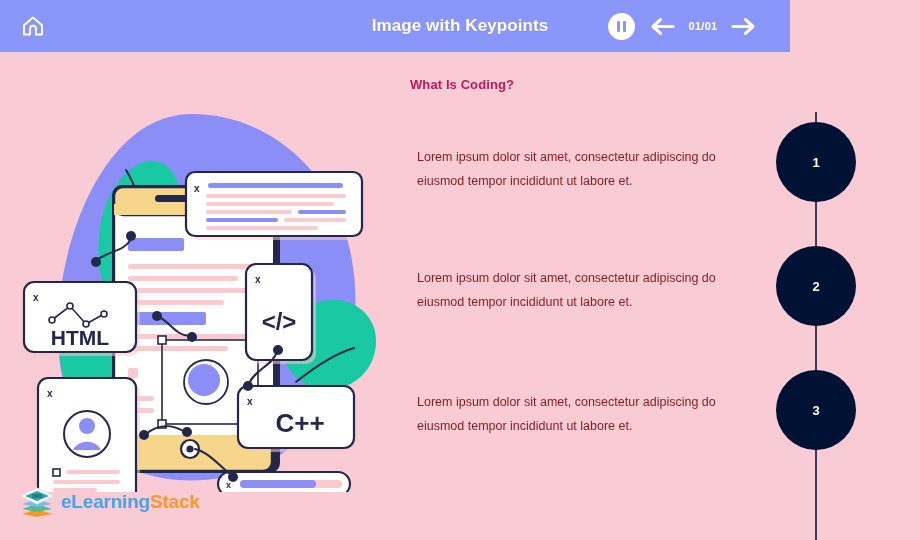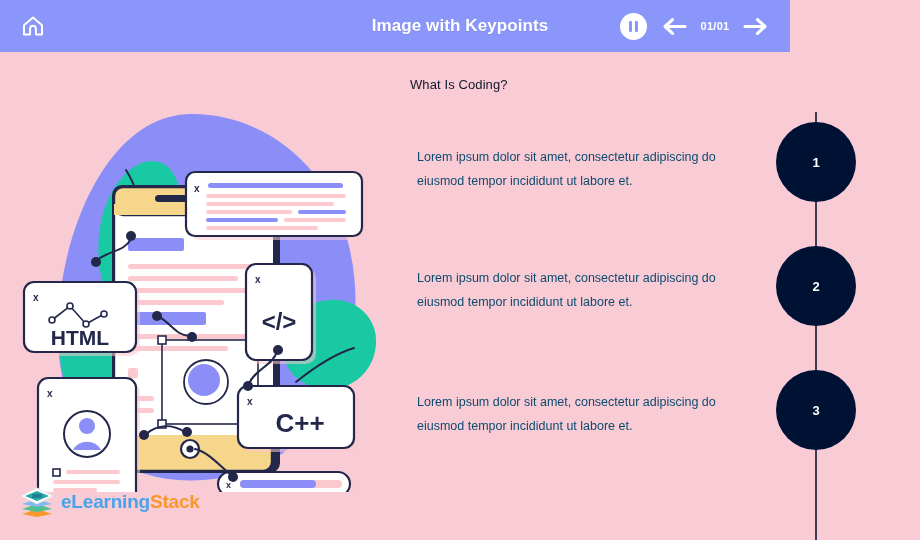--- a/index.html
+++ b/index.html
@@ -26,21 +26,21 @@
   #header-title {
     position: absolute; left: 0; top: 0;
     width: 920px; height: 52px;
     display: flex; align-items: center; justify-content: center;
     color: #ffffff;
     font-size: 17px; font-weight: bold;
     letter-spacing: .1px;
     text-shadow: 0 1px 1px rgba(0,0,0,.08);
   }
   #header-controls {
-    position: absolute; right: 20px; top: 0;
+    position: absolute; right: 32px; top: 0;
     height: 52px;
     display: flex; align-items: center; gap: 13px;
   }
   #pause-btn {
     width: 27px; height: 27px; border-radius: 50%;
     background: #ffffff;
     display: flex; align-items: center; justify-content: center;
     gap: 3px; cursor: pointer; flex: none;
   }
   #pause-btn i {
@@ -59,27 +59,27 @@
     width: 920px; height: 488px;
     background: #f9ccd5;
   }
 
   
   #illustration { position: absolute; left: 0; top: 0; width: 400px; height: 440px; }
 
   
   #content-heading {
     position: absolute; left: 410px; top: 25px;
-    font-size: 13px; font-weight: normal; color: #0f172a;
+    font-size: 13px; font-weight: bold; color: #be185d;
     letter-spacing: .1px;
   }
   .keypoint-text {
     position: absolute; left: 417px;
     width: 320px;
-    font-size: 12.5px; color: #0c4a6e;
+    font-size: 12.5px; color: #7f1d1d;
     line-height: 24px;
   }
   #kp-text-0 { top: 93px; }
   #kp-text-1 { top: 214px; }
   #kp-text-2 { top: 338px; }
 
   
   #timeline { position: absolute; left: 776px; top: 0; width: 84px; height: 488px; }
   #timeline-line {
     position: absolute; left: 39px; top: 60px;

